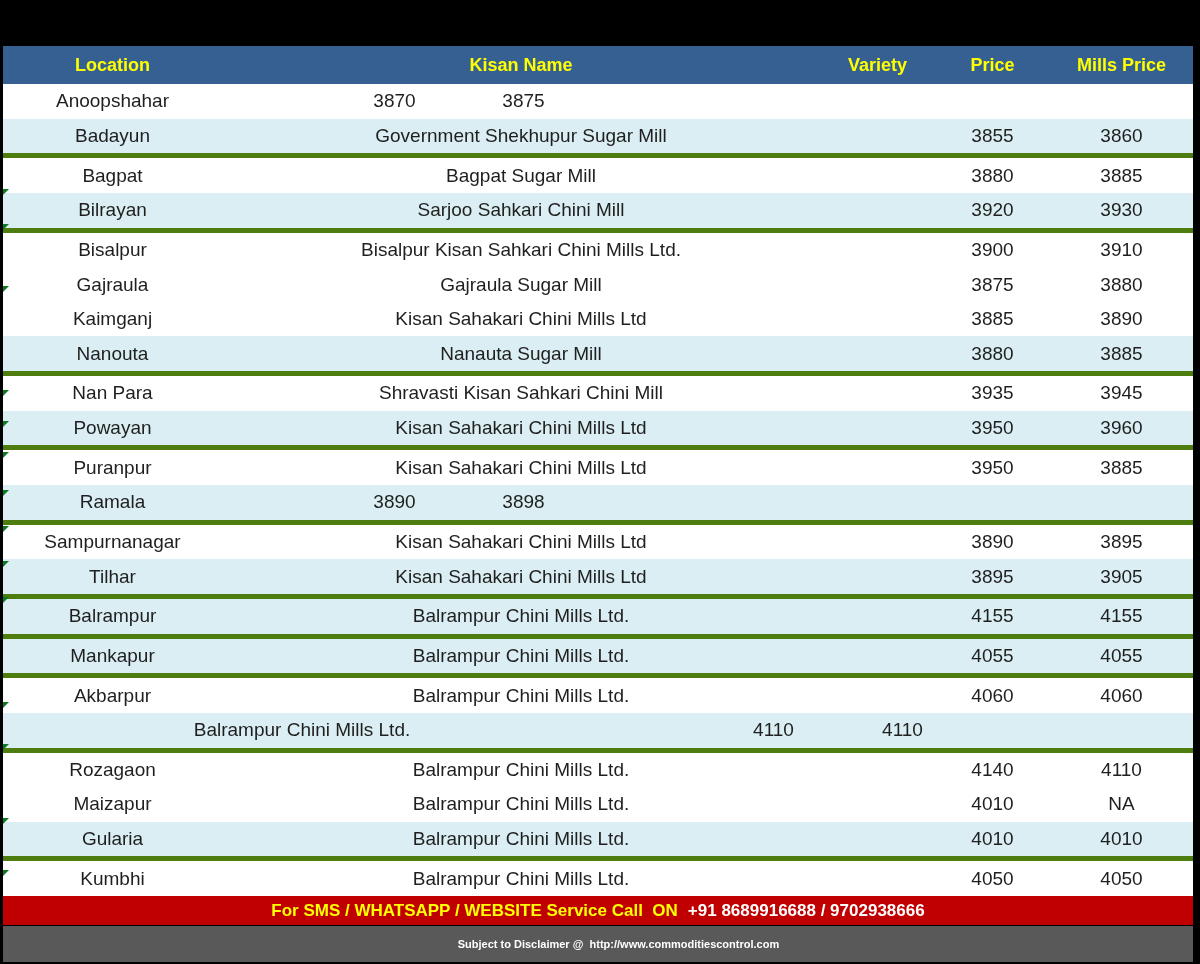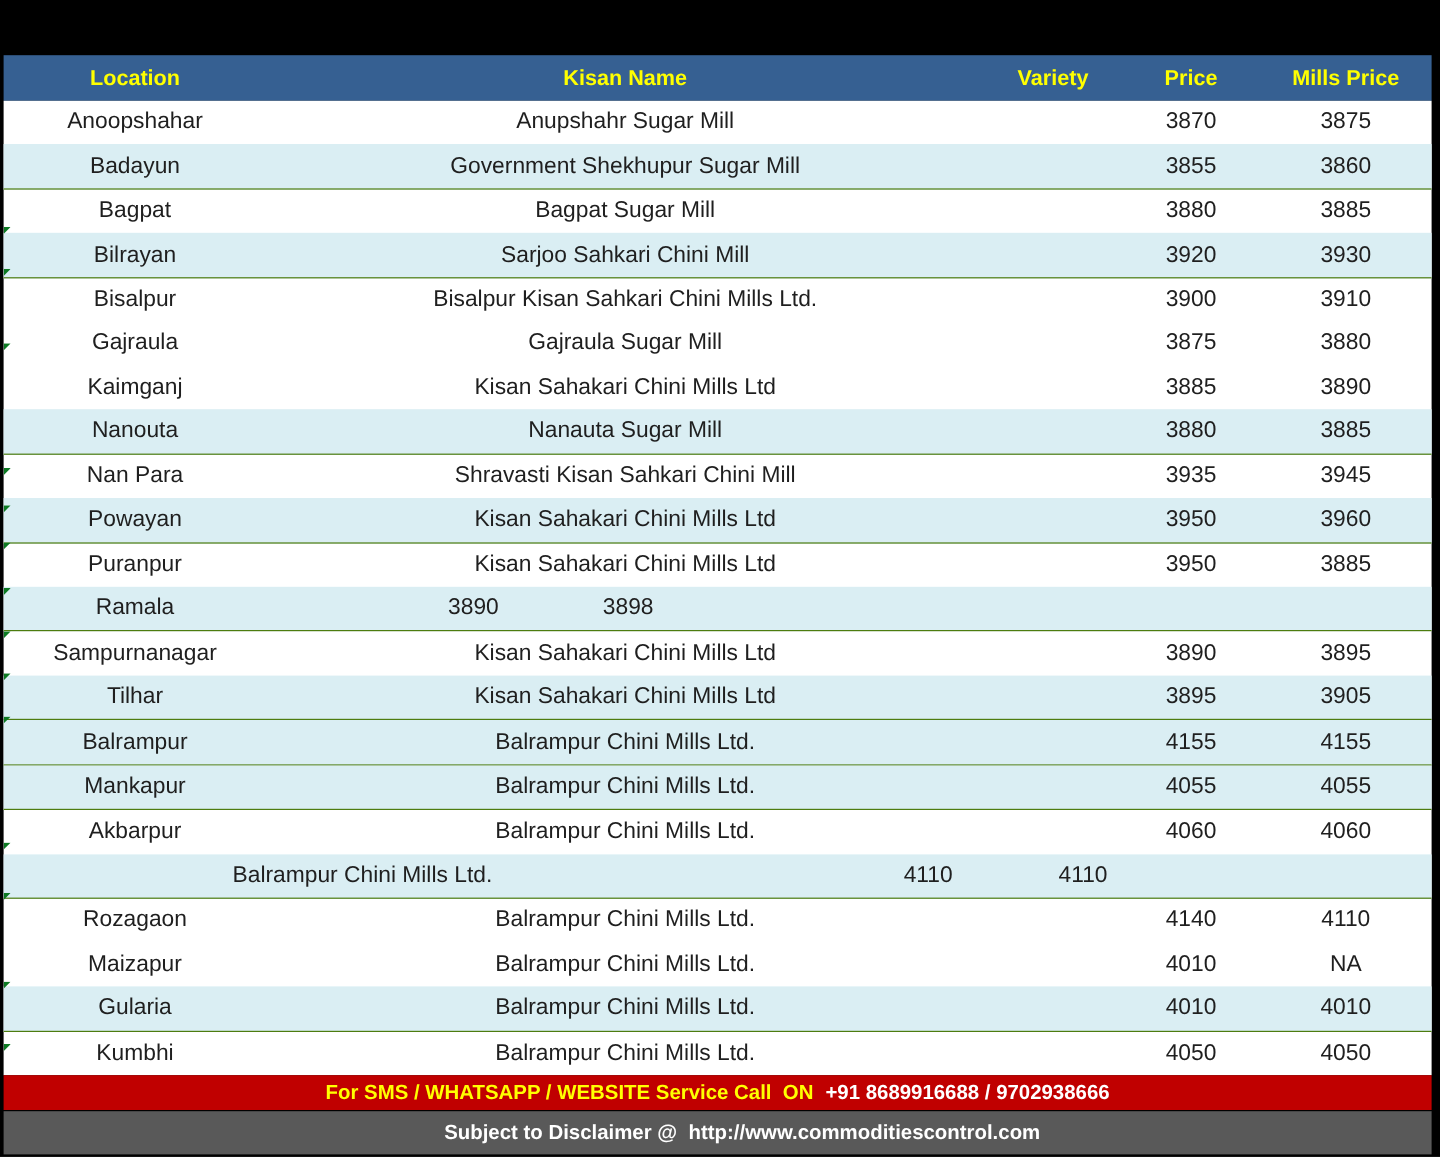--- a/index.html
+++ b/index.html
@@ -35,21 +35,21 @@
     font-weight:bold;font-size:18px;text-align:center;
   }
 
   .rows{
     position:absolute;left:3px;right:7px;top:84px;height:812px;
     background:#fff;display:flex;flex-direction:column;
   }
   .row{flex:1;display:flex;align-items:center;box-sizing:border-box;}
   .row.shaded{
     background:var(--row-alt,#DAEEF3);
-    border-bottom:1px solid #4d7c0f;
+    border-bottom:5px solid #4d7c0f;
   }
   .cell{
     text-align:center;white-space:pre;overflow:hidden;
     color:var(--text-dark,#1F1F1F);font-size:19px;
   }
   .c-loc{width:219px;}
   .c-mill{width:598px;}
   .c-var{width:115px;}
   .c-price{width:115px;}
   .c-prev{width:143px;}
@@ -60,21 +60,21 @@
     display:flex;align-items:center;justify-content:center;gap:10px;
     font-weight:bold;font-size:17px;
   }
   .red-bar .svc{color:var(--accent-yellow,#FFFF00);white-space:pre;}
   .red-bar .phones{color:#fff;white-space:pre;}
 
   .gray-bar{
     position:absolute;left:3px;right:7px;top:926px;height:36px;
     background:var(--bar-gray,#595959);
     display:flex;align-items:center;justify-content:center;
-    color:#fff;font-weight:bold;font-size:17px;white-space:pre;padding-left:41px;
+    color:#fff;font-weight:bold;font-size:11px;white-space:pre;padding-left:41px;
   }
 
   .green-mark{
     position:absolute;left:3px;width:6px;height:6px;
     background:var(--marker-green,#0C7A23);
     clip-path:polygon(0 0,100% 0,0 100%);
   }
 </style>
 </head>
 <body>
@@ -86,21 +86,20 @@
     <div class="cell c-loc">Location</div>
     <div class="cell c-mill">Kisan Name</div>
     <div class="cell c-var">Variety</div>
     <div class="cell c-price">Price</div>
     <div class="cell c-prev">Mills Price</div>
   </div>
 
   <div class="rows" id="rows">
     <div class="row">
       <div class="cell c-loc">Anoopshahar</div>
-      <div class="cell c-mill">Anupshahr Sugar Mill</div>
       <div class="cell c-var"></div>
       <div class="cell c-price">3870</div>
       <div class="cell c-prev">3875</div>
     </div>
 
     <div class="row shaded">
       <div class="cell c-loc">Badayun</div>
       <div class="cell c-mill">Government Shekhupur Sugar Mill</div>
       <div class="cell c-var"></div>
       <div class="cell c-price">3855</div>

